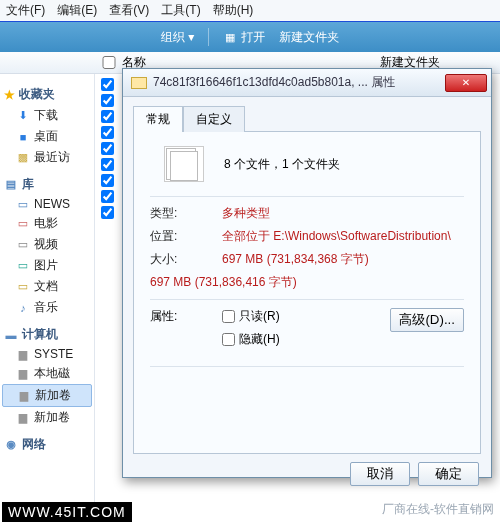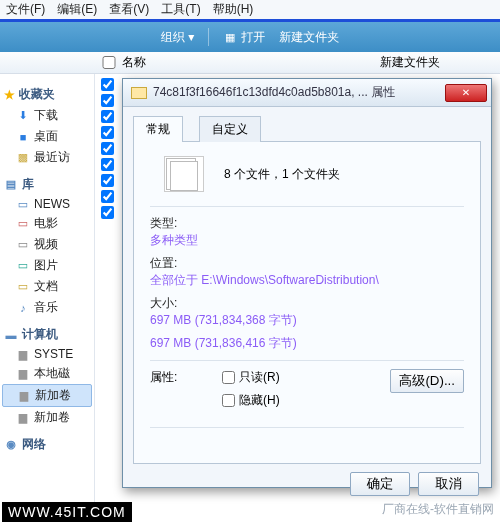--- a/index.html
+++ b/index.html
@@ -1,18 +1,18 @@
 <!DOCTYPE html>
 <html><head>
 <meta charset="utf-8">
 <style>
 * { box-sizing: border-box; margin: 0; padding: 0; font-family: "Microsoft YaHei", Tahoma, sans-serif; }
 body { width: 500px; height: 524px; background: #fff; font-size: 12px; overflow: hidden; position: relative; }
 
-.menubar { height: 22px; padding: 0 6px; display: flex; align-items: center; gap: 12px; background: #f5f8fb; border-bottom: 3px solid #1d4ed8; }
+.menubar { height: 22px; padding: 0 6px; display: flex; align-items: center; gap: 12px; background: #f5f8fb; border-bottom: 1px solid #1d4ed8; }
 .menubar span { color: #222; }
 
 .toolbar { height: 30px; background: linear-gradient(#5da7d8,#3d8ec6); display: flex; align-items: center; padding: 0 8px; gap: 14px; color: #fff; justify-content: center; }
 .toolbar .item { display: flex; align-items: center; gap: 4px; }
 .toolbar .sep { width: 1px; height: 18px; background: rgba(255,255,255,.4); }
 
 .columns { height: 22px; background: linear-gradient(#fcfdfe,#eaf1f8); border-bottom: 1px solid #d6dee8; display: flex; align-items: center; padding-left: 100px; }
 .col-chk { width: 18px; }
 .col-name { flex: 1; padding-left: 4px; }
 .col-date { width: 120px; }
@@ -24,35 +24,35 @@
 .nav-head .star { color: #f5b400; }
 .nav-item { display: flex; align-items: center; gap: 4px; padding: 2px 2px 2px 14px; color: #222; white-space: nowrap; }
 .nav-item.sel { background: #cfe4fb; border: 1px solid #8fb8e6; border-radius: 2px; }
 .ico { width: 14px; height: 14px; display: inline-flex; align-items: center; justify-content: center; font-size: 11px; }
 
 .main { flex: 1; padding: 4px 6px; }
 .chk-col { display: flex; flex-direction: column; gap: 3px; }
 .chk-col input { width: 13px; height: 13px; }
 
 
-.dialog { position: absolute; left: 122px; top: 78px; width: 370px; height: 410px; background: #f2f6fb; border: 1px solid #6e8fa8; box-shadow: 2px 4px 10px rgba(0,0,0,.4); }
+.dialog { position: absolute; left: 122px; top: 68px; width: 370px; height: 410px; background: #f2f6fb; border: 1px solid #6e8fa8; box-shadow: 2px 4px 10px rgba(0,0,0,.4); }
 .dlg-titlebar { height: 28px; background: linear-gradient(#f7fbff,#dce7f2); border-bottom: 1px solid #b7c6d6; display: flex; align-items: center; padding: 0 4px 0 8px; }
 .dlg-ico { width: 16px; height: 12px; background: #ffe8a6; border: 1px solid #caa93e; margin-right: 6px; }
 .dlg-title { flex: 1; color: #334; white-space: nowrap; overflow: hidden; text-overflow: ellipsis; }
 .dlg-close { width: 42px; height: 18px; background: linear-gradient(#e77,#c22); border: 1px solid #911; border-radius: 2px; color: #fff; display: flex; align-items: center; justify-content: center; font-size: 10px; }
-.dlg-tabs { display: flex; gap: 16px; margin: 8px 10px 0 10px; border-bottom: 1px solid #b7c6d6; }
+.dlg-tabs { display: flex; gap: 0; margin: 8px 10px 0 10px; border-bottom: 1px solid #b7c6d6; }
 .dlg-tab { padding: 4px 12px; background: #eaf0f7; border: 1px solid #b7c6d6; border-bottom: none; position: relative; top: 1px; }
 .dlg-tab.active { background: #f9fcff; }
 .dlg-body { background: #f9fcff; margin: 0 10px 8px 10px; border: 1px solid #b7c6d6; border-top: none; padding: 14px 16px; height: 322px; }
 .summary-row { display: flex; align-items: center; gap: 20px; margin-bottom: 14px; margin-left: 14px; }
 .files-icon { width: 40px; height: 36px; border: 1px solid #ccc; background: #fff; position: relative; }
 .files-icon::before { content:""; position:absolute; left:5px; top:4px; width:26px; height:28px; background:#fff; border:1px solid #bbb; box-shadow: -3px -2px 0 #fff, -3px -2px 0 1px #bbb; }
-.kv { display: flex; margin: 6px 0; flex-direction: column; }
+.kv { display: flex; margin: 6px 0; }
 .kv .k { width: 72px; color: #222; }
-.kv .v { flex: 1; color: #8b5cf6; white-space: nowrap; overflow: hidden; }
+.kv .v { flex: 1; color: #b91c1c; white-space: nowrap; overflow: hidden; }
 .hr { border-top: 1px solid #dbe3ec; margin: 8px 0; }
 .attr-row { display: flex; align-items: flex-start; }
 .attr-row .k { width: 72px; }
 .attr-row .chks { display: flex; flex-direction: column; gap: 6px; }
 .attr-row label { display: flex; align-items: center; gap: 4px; }
 .adv-btn { margin-left: auto; padding: 2px 8px; border: 1px solid #9bb0c6; background: linear-gradient(#fefefe,#e6edf5); border-radius: 2px; }
 .dlg-btns { display: flex; justify-content: flex-end; gap: 8px; padding: 0 12px 10px 0; }
 .dlg-btns button { padding: 2px 16px; border: 1px solid #8fa8c2; background: linear-gradient(#fefefe,#e4ecf4); border-radius: 2px; }
 
 .watermark { position: absolute; left: 2px; bottom: 2px; background: #000; color: #fff; font-family: "Arial Black", sans-serif; font-size: 14px; padding: 2px 6px; letter-spacing: 1px; }
@@ -224,19 +224,19 @@
         <label>
             <input type="checkbox" style="">
             <span>隐藏(H)</span>
           </label>
       </div>
       <button class="adv-btn">高级(D)...</button>
     </div>
     <div class="hr" style="margin-top:18px"></div>
   </div>
   <div class="dlg-btns">
+    <button>取消</button>
     <button>确定</button>
-    <button>取消</button>
   </div>
 </div>
 
 <div class="watermark">WWW.45IT.COM</div>
 <div class="footer-right">厂商在线-软件直销网</div>
 
 </body></html>

